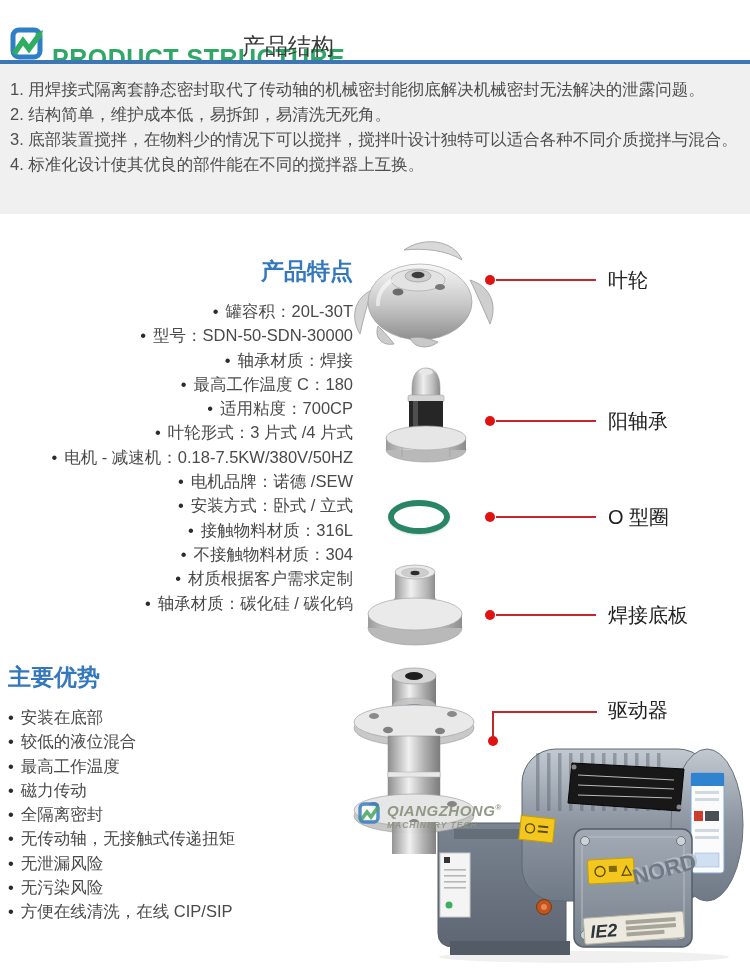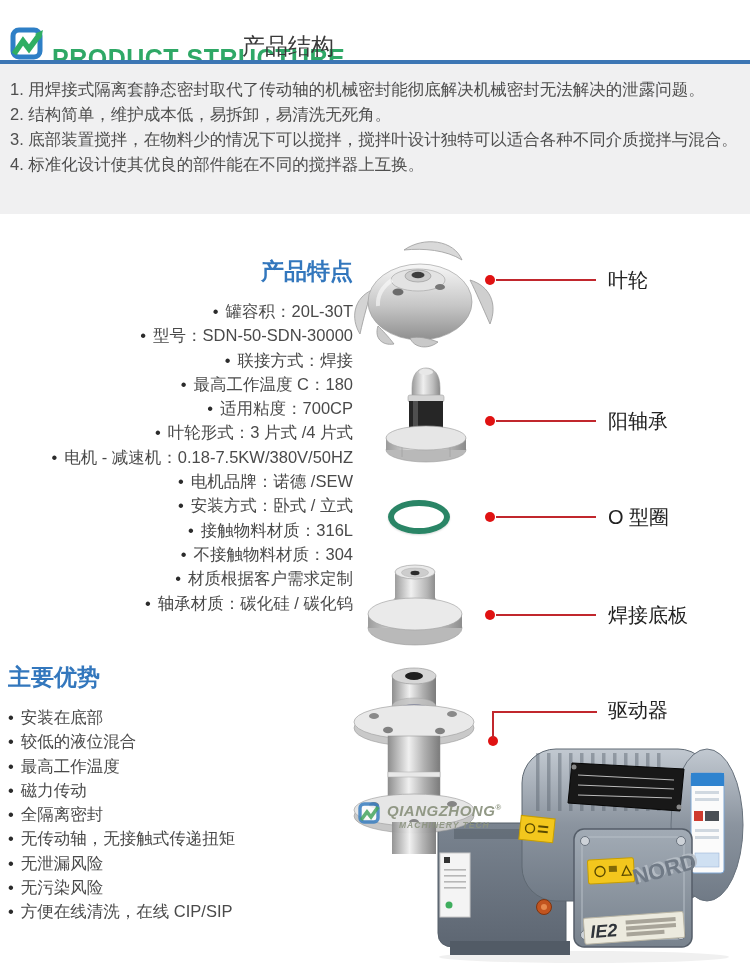--- a/index.html
+++ b/index.html
@@ -34,21 +34,21 @@
 
   
   .oring{left:388px;top:500px;width:50px;height:22px;border:6px solid #2a8566;border-radius:50%;
          box-shadow:0 1px 2px rgba(0,0,0,.15);}
 
   
   .wm{left:358px;top:774px;display:flex;align-items:flex-start;z-index:5;margin-top:28px;}
   .wm-text{margin-left:5px;}
   .wm-brand{font-size:15px;font-weight:bold;font-style:italic;color:rgba(140,148,128,.95);letter-spacing:.5px;}
   .wm-reg{font-size:8px;vertical-align:super;color:rgba(140,148,128,.95);}
-  .wm-sub{font-size:8.5px;font-weight:bold;font-style:italic;color:rgba(140,148,128,.9);letter-spacing:1px;margin-top:1px;text-align:center;}
+  .wm-sub{font-size:8.5px;font-weight:bold;font-style:italic;color:rgba(140,148,128,.9);letter-spacing:1px;margin-top:1px;}
 
   .z1{z-index:1}.z2{z-index:2}.z3{z-index:3}
 </style>
 </head>
 <body>
 
 <div class="page">
 
   <svg class="abs" style="left:10px;top:26px" width="36" height="36" viewBox="0 0 36 36">
     <rect x="3" y="4" width="27" height="27" rx="6" fill="#fff" stroke="#2e7fc6" stroke-width="5"></rect>
@@ -66,21 +66,21 @@
         <li>3. 底部装置搅拌，在物料少的情况下可以搅拌，搅拌叶设计独特可以适合各种不同介质搅拌与混合。</li>
         <li>4. 标准化设计使其优良的部件能在不同的搅拌器上互换。</li>
       </ul>
   </div>
 
   <div class="abs features">
     <h2 class="sec-title">产品特点</h2>
     <ul class="bullets">
         <li>罐容积：20L-30T</li>
         <li>型号：SDN-50-SDN-30000</li>
-        <li>联接方式：焊接</li>
+        <li>轴承材质：焊接</li>
         <li>最高工作温度 C：180</li>
         <li>适用粘度：700CP</li>
         <li>叶轮形式：3 片式 /4 片式</li>
         <li>电机 - 减速机：0.18-7.5KW/380V/50HZ</li>
         <li>电机品牌：诺德 /SEW</li>
         <li>安装方式：卧式 / 立式</li>
         <li>接触物料材质：316L</li>
         <li>不接触物料材质：304</li>
         <li>材质根据客户需求定制</li>
         <li>轴承材质：碳化硅 / 碳化钨</li>

